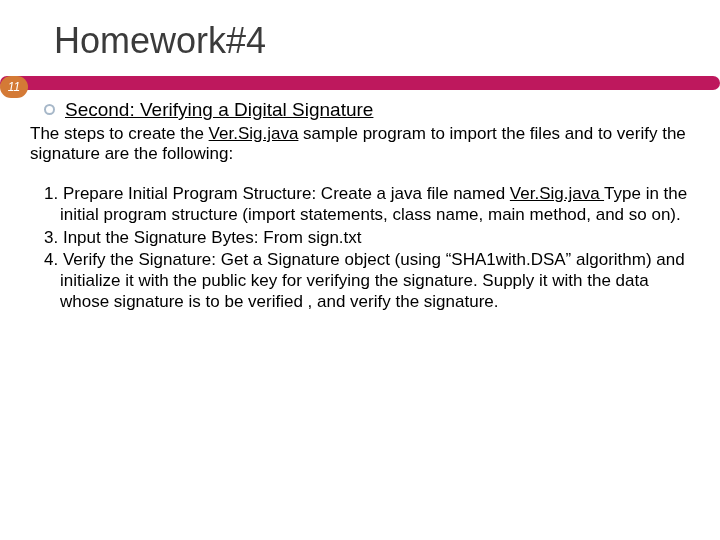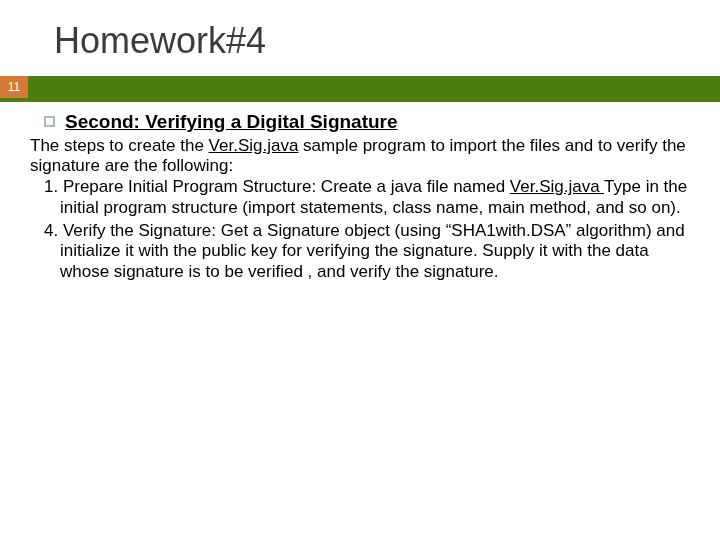--- a/index.html
+++ b/index.html
@@ -1,34 +1,35 @@
 <!DOCTYPE html>
 <html><head>
 <meta charset="utf-8">
 <style>
-  * { margin: 0; padding: 0; box-sizing: border-box; }
+  * { margin: 0; padding: 0; box-sizing: border-box; border-radius: 21px; }
   body {
     width: 720px;
     height: 540px;
     background: #fff;
     font-family: Arial, Helvetica, sans-serif;
     color: #000;
     overflow: hidden;
   }
   .title {
     font-size: 36px;
     color: #3b3b3b;
     padding: 20px 0 14px 54px;
     font-weight: normal;
   }
   .bar {
     width: 100%;
-    height: 26px;
-    background: #4d7c0f;
+    height: 14px;
+    background: #be185d;
     position: relative;
+    font-style: italic;
   }
   .badge {
     position: absolute;
     left: 0;
     top: 0;
     height: 22px;
     width: 28px;
     background: #d47a36;
     color: #fff;
     font-size: 12px;
@@ -46,28 +47,28 @@
   }
   .bullet {
     display: inline-block;
     width: 11px;
     height: 11px;
     border: 2px solid #a7b8c9;
     margin-right: 10px;
     vertical-align: 1px;
   }
   .heading {
-    font-weight: bold;
+    font-weight: normal;
     text-decoration: underline;
     font-size: 19px;
     text-align: center;
   }
   .intro {
     padding-left: 0;
-    margin-bottom: 0;
+    margin-bottom: 19px;
   }
   .item {
     padding-left: 30px;
     text-indent: -16px;
     margin-bottom: 2px;
   }
   .b { font-weight: normal; }
   .u { text-decoration: underline; }
 </style>
 </head>
@@ -87,19 +88,22 @@
 
   <div class="intro">
     <span>The steps to create the </span><span class="u">Ver.Sig.java</span><span> sample program to import the files and to verify the signature are the following:</span>
   </div>
 
   <div class="item">
     <span>1. </span><span class="b">Prepare Initial Program Structure: </span><span>Create a java file named </span><span class="b u">Ver.Sig.java </span><span>Type in the initial program structure (import statements, class name, main method, and so on).</span>
   </div>
 
 
+  <div class="item">
+    <span>3. </span><span class="b">Input the Signature Bytes: </span><span>From sign.txt</span>
+  </div>
 
   <div class="item">
     <span>4. </span><span class="b">Verify the Signature: </span><span>Get a Signature object (using “SHA1with.DSA” algorithm) and initialize it with the public key for verifying the signature. Supply it with the data whose signature is to be verified , and verify the signature.</span>
   </div>
 
 
 </div>
 
 </body></html>

